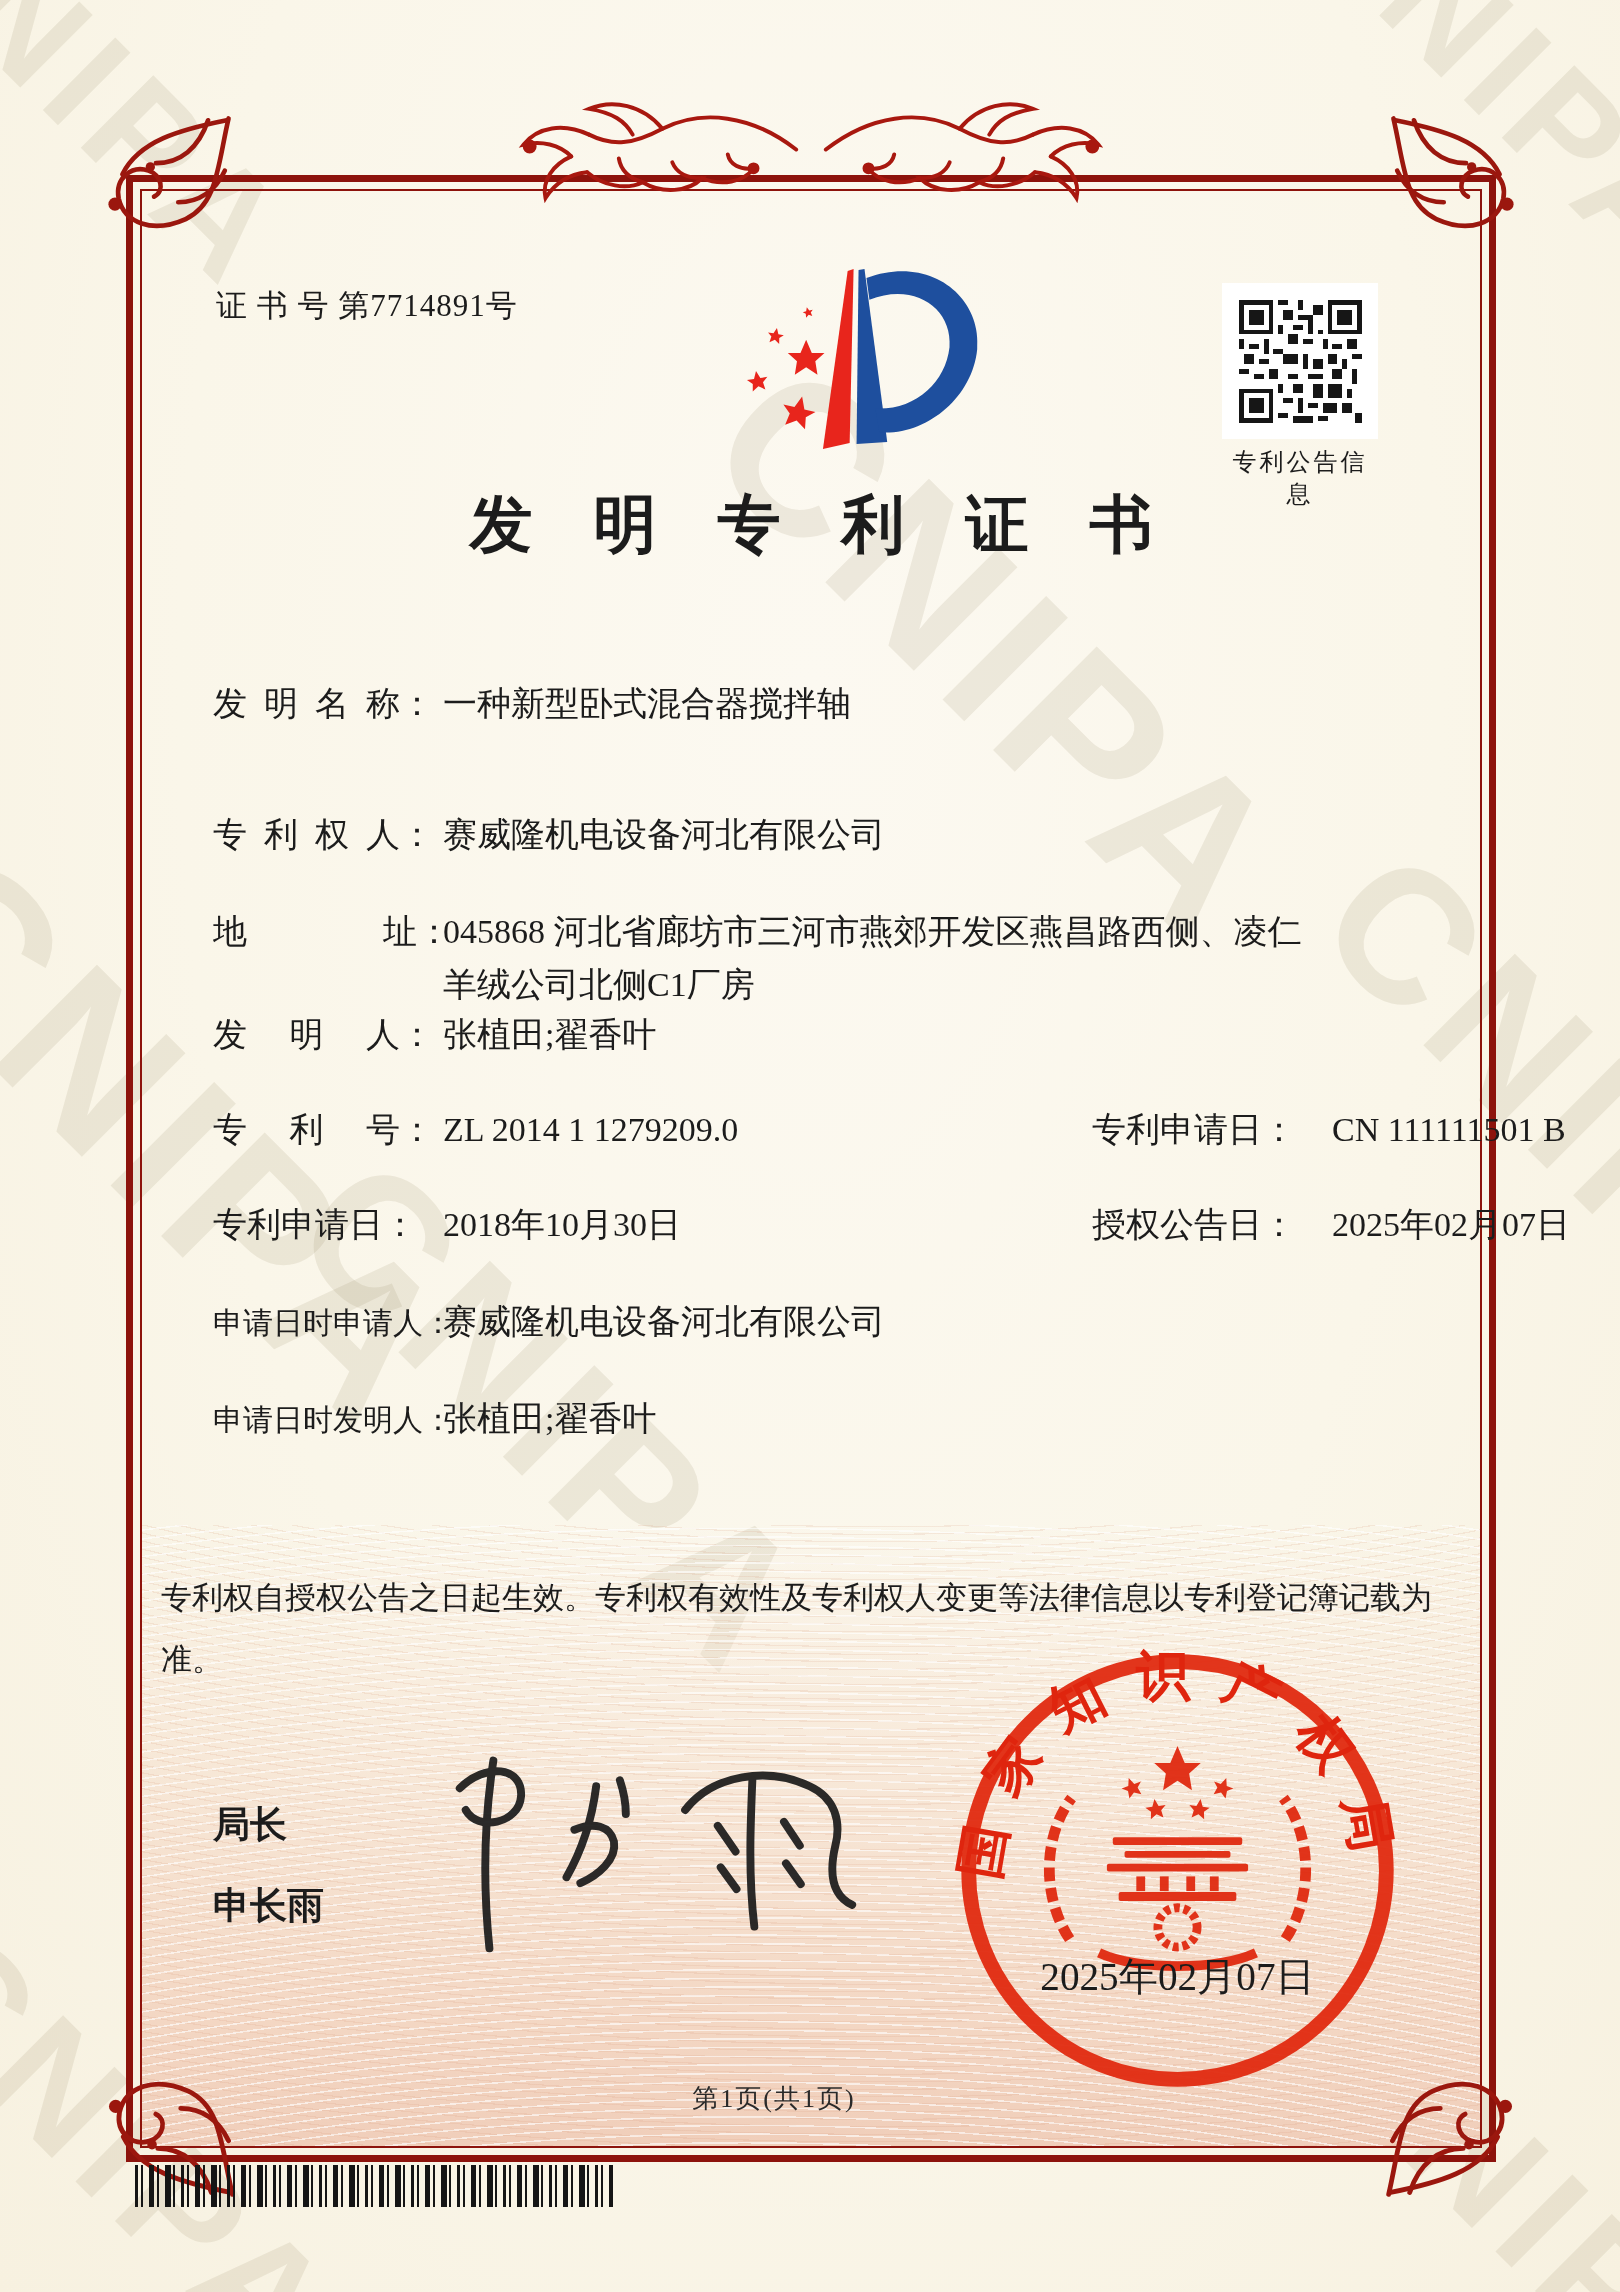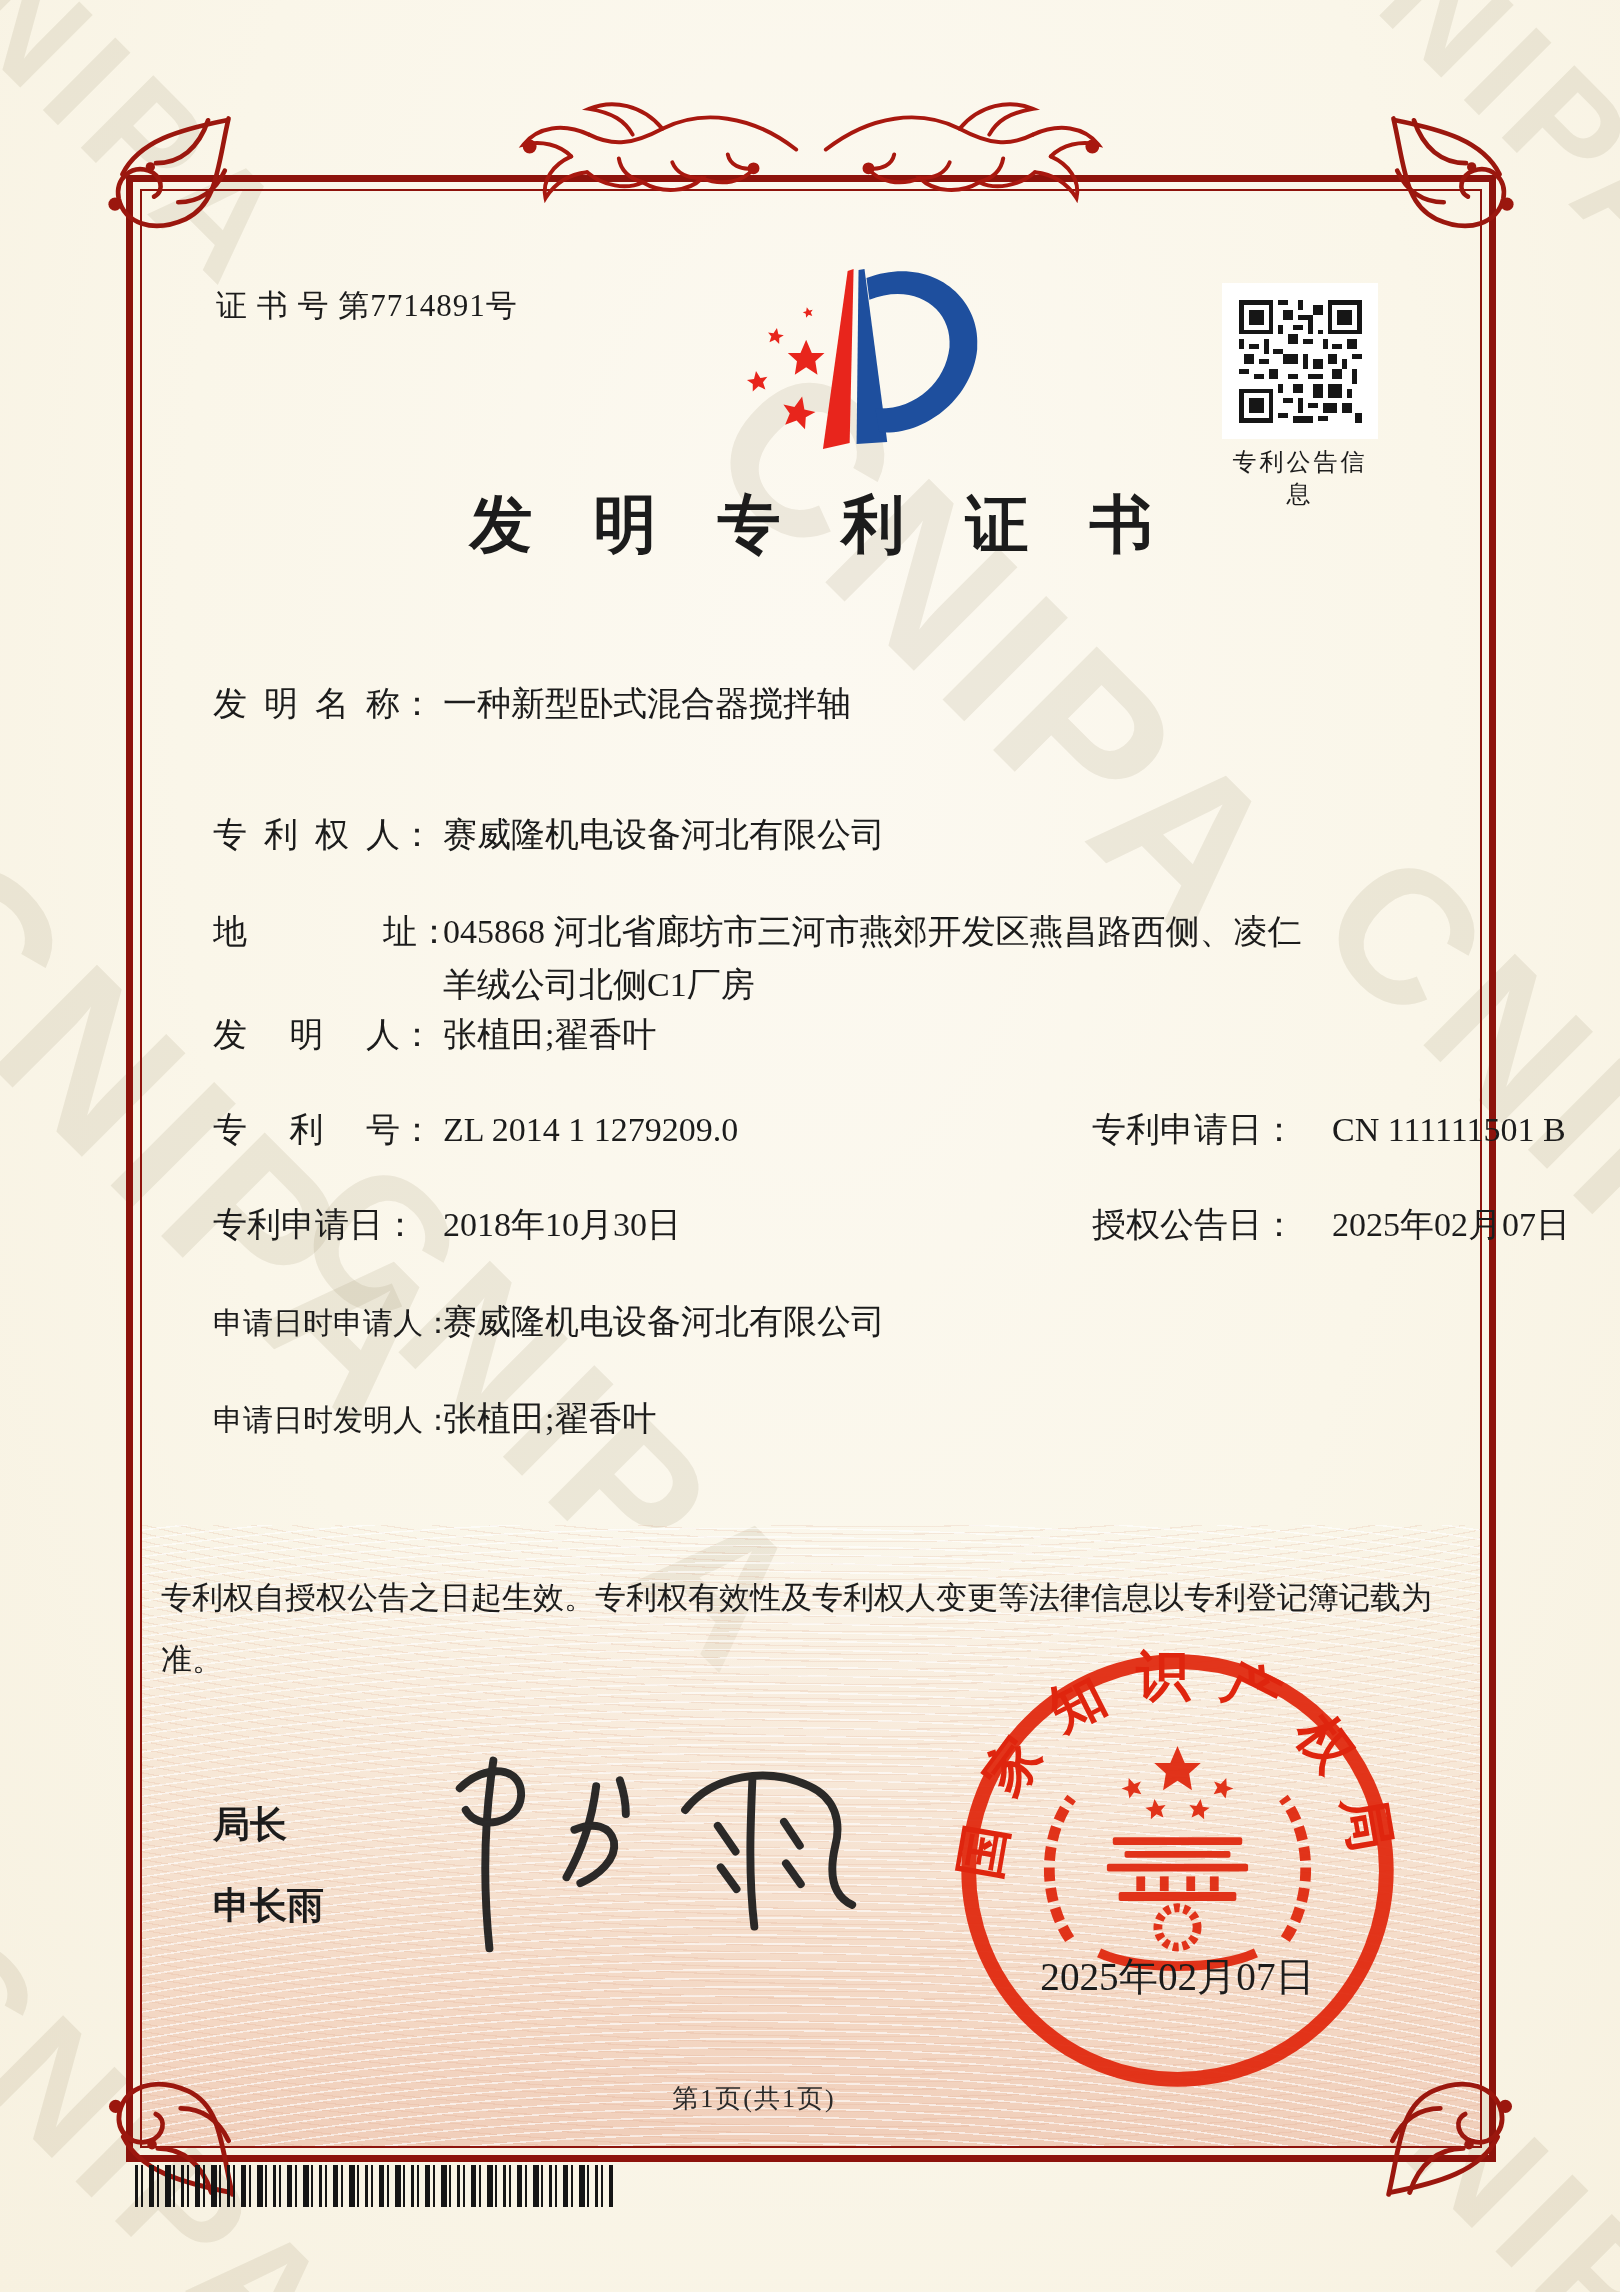--- a/index.html
+++ b/index.html
@@ -36,21 +36,21 @@
   .lbl-sm{font-size:30px;}
   .col-r{position:absolute;left:879px;top:0;}
   .lbl-r{display:inline-block;width:240px;white-space:pre;}
   .addr2{position:absolute;left:443px;font-size:34px;z-index:4;white-space:nowrap;}
   .statement{left:161px;top:1567px;width:1303px;font-size:31px;line-height:62px;z-index:4;}
   .statement .l1{text-indent:129px;}
   .signer{left:213px;z-index:5;font-family:"Liberation Sans","DejaVu Sans",sans-serif;font-weight:600;font-size:37px;}
   .qr-box{left:1222px;top:283px;width:156px;height:156px;background:#fff;z-index:4;}
   .qr-box svg{position:absolute;left:17px;top:17px;}
   .qr-caption{left:1220px;top:446px;width:160px;text-align:center;font-size:24px;letter-spacing:3px;z-index:4;}
-  .footer-page{left:0;top:2081px;width:1508px;text-align:center;font-size:26px;letter-spacing:2px;color:#2a2a2a;z-index:4;}
+  .footer-page{left:0;top:2081px;width:1508px;text-align:center;font-size:26px;letter-spacing:2px;color:#2a2a2a;z-index:4;padding-left:20px;}
   .barcode{
     left:135px;top:2165px;width:478px;height:42px;z-index:4;
     background:repeating-linear-gradient(90deg,
       #151515 0 3px, transparent 3px 6px,
       #151515 6px 8px, transparent 8px 14px,
       #151515 14px 19px, transparent 19px 22px,
       #151515 22px 24px, transparent 24px 30px,
       #151515 30px 36px, transparent 36px 38px,
       #151515 38px 40px, transparent 40px 46px);
   }

